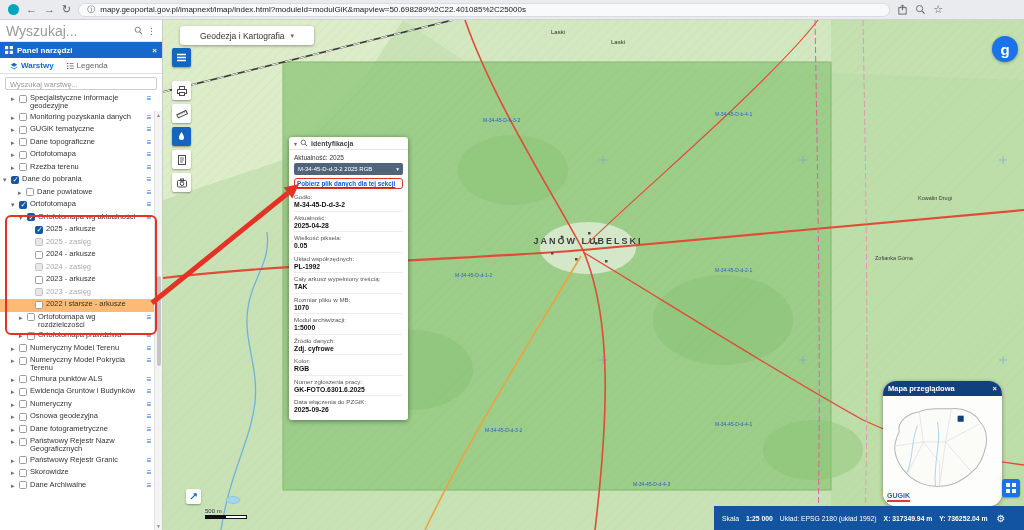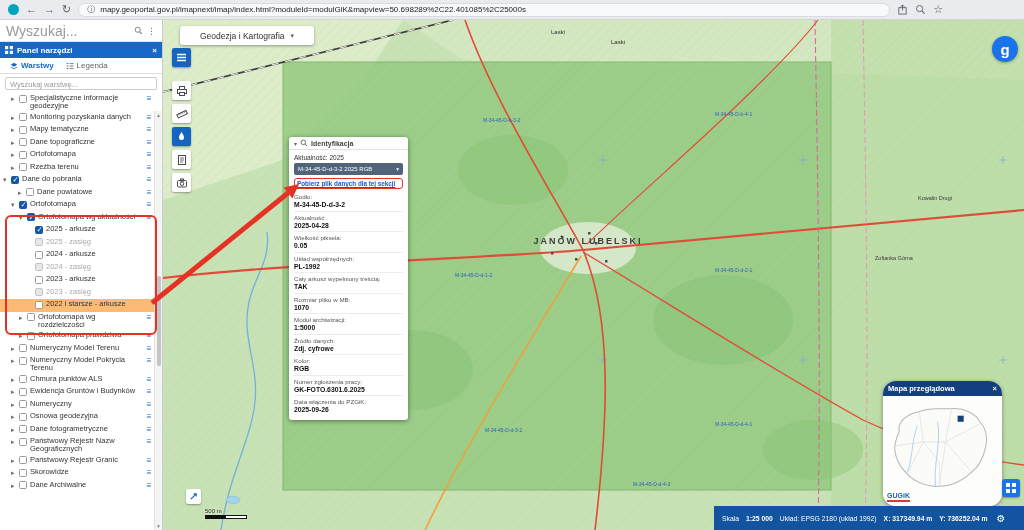--- a/index.html
+++ b/index.html
@@ -292,21 +292,21 @@
       <div class="tree-row has-menu" style="padding-left: 11px;">
         <span class="caret"></span>
         <span class="cbx"></span>
         <span class="lbl">Monitoring pozyskania danych</span>
         <span class="mnu">≡</span>
       </div>
 
       <div class="tree-row has-menu" style="padding-left: 11px;">
         <span class="caret"></span>
         <span class="cbx"></span>
-        <span class="lbl">Mapy tematyczne</span>
+        <span class="lbl">GUGiK tematyczne</span>
         <span class="mnu">≡</span>
       </div>
 
       <div class="tree-row has-menu" style="padding-left: 11px;">
         <span class="caret"></span>
         <span class="cbx"></span>
         <span class="lbl">Dane topograficzne</span>
         <span class="mnu">≡</span>
       </div>
 

